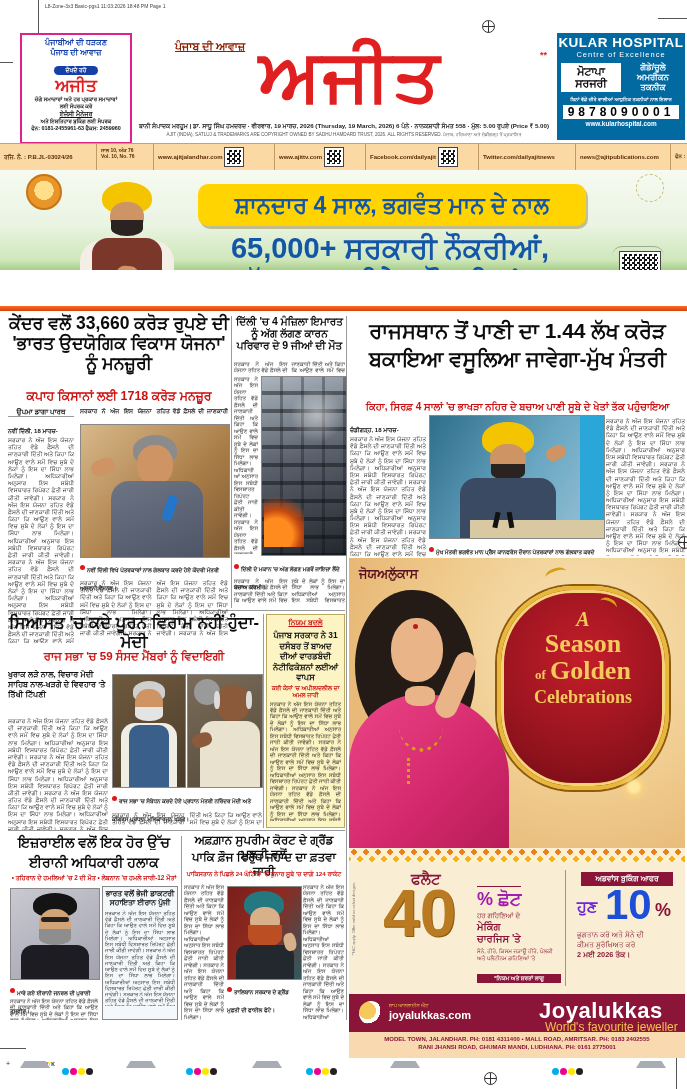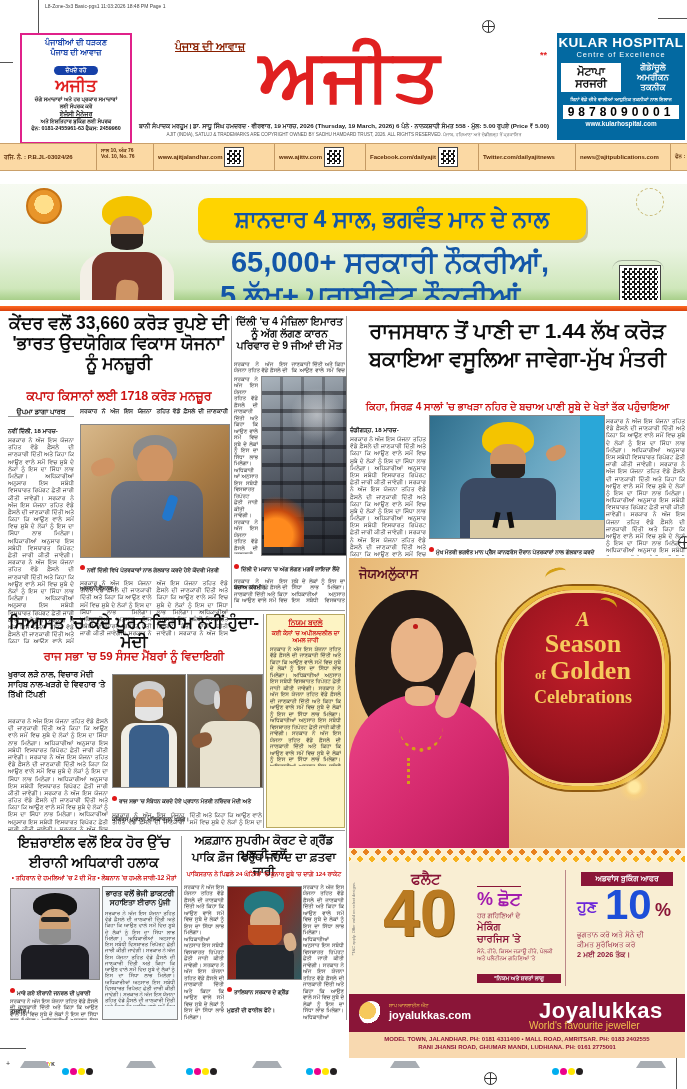--- a/index.html
+++ b/index.html
@@ -95,21 +95,21 @@
         <span>Twitter.com/dailyajitnews</span>
       </div>
     <div class="seg" style="width:86px;">
         <span>news@ajitpublications.com</span>
       </div>
     <div class="seg" style="flex:1;border-right:none;font-size:5.4px;">
         <span>ਫੋਨ : 0181-2455961-62-63, 5032400, ਫੈਕਸ : 2459960</span>
       </div>
   </div>
 
-  <div class="abs" style="left:0;top:184px;width:687px;height:116px;background:linear-gradient(180deg,#f6faf1 0%,#eaf4e2 55%,#cfe7bb 90%,#a8cf8a 100%);overflow:hidden;">
+  <div class="abs" style="left:0;top:170px;width:687px;height:100px;background:linear-gradient(180deg,#f6faf1 0%,#eaf4e2 55%,#cfe7bb 90%,#a8cf8a 100%);overflow:hidden;">
 
     <div class="abs" style="left:26px;top:4px;width:32px;height:32px;border-radius:50%;background:radial-gradient(circle at 50% 45%,#ffdf8a 0 40%,#e8952a 41% 100%);border:2px solid #c77414;"></div>
     <div class="abs" style="left:636px;top:4px;width:26px;height:26px;border-radius:50%;border:1px dashed #b9a24a;opacity:.7;"></div>
 
     <div class="abs" style="left:68px;top:12px;width:118px;height:124px;">
       <div class="abs" style="left:34px;top:0;width:50px;height:32px;background:#f4c400;border-radius:50% 50% 42% 42%;"></div>
       <div class="abs" style="left:42px;top:20px;width:34px;height:30px;background:#cf9464;border-radius:46%;"></div>
       <div class="abs" style="left:43px;top:38px;width:32px;height:16px;background:#2a2320;border-radius:0 0 48% 48%;"></div>
       <div class="abs" style="left:12px;top:58px;width:94px;height:66px;background:#f3efe6;border-radius:22px 22px 0 0;"></div>
       <div class="abs" style="left:24px;top:56px;width:70px;height:68px;background:#7c372b;border-radius:16px 16px 0 0;"></div>
@@ -207,20 +207,21 @@
     <div class="abs" style="left:12px;top:46px;width:60px;height:66px;background:#e8e2cf;border-radius:14px 14px 0 0;"></div>
     <div class="abs" style="left:4px;top:58px;width:20px;height:14px;background:#8a5a3a;border-radius:40%;transform:rotate(-18deg);"></div>
   </div>
   <div class="abs" style="left:112px;top:789px;width:150px;">
     <span class="dot"></span><span class="caption">ਰਾਜ ਸਭਾ 'ਚ ਸੰਬੋਧਨ ਕਰਦੇ ਹੋਏ ਪ੍ਰਧਾਨ ਮੰਤਰੀ ਨਰਿੰਦਰ ਮੋਦੀ ਅਤੇ ਕਾਂਗਰਸ ਪ੍ਰਧਾਨ ਮਲਿਕਾਰਜੁਨ ਖੜਗੇ।</span>
   </div>
   <div class="abs bodytxt" style="left:112px;top:812px;width:150px;height:18px;column-count:2;column-gap:5px;">ਸਰਕਾਰ ਨੇ ਅੱਜ ਇਸ ਯੋਜਨਾ ਤਹਿਤ ਵੱਡੇ ਫ਼ੈਸਲੇ ਦੀ ਜਾਣਕਾਰੀ ਦਿੱਤੀ ਅਤੇ ਕਿਹਾ ਕਿ ਆਉਣ ਵਾਲੇ ਸਮੇਂ ਵਿਚ ਸੂਬੇ ਦੇ ਲੋਕਾਂ ਨੂੰ ਇਸ ਦਾ ਸਿੱਧਾ ਲਾਭ ਮਿਲੇਗਾ। ਅਧਿਕਾਰੀਆਂ ਅਨੁਸਾਰ ਇਸ ਸਬੰਧੀ ਵਿਸਥਾਰਤ ਰਿਪੋਰਟ ਛੇਤੀ ਜਾਰੀ ਕੀਤੀ ਜਾਵੇਗੀ।  ਸਰਕਾਰ ਨੇ ਅੱਜ ਇਸ ਯੋਜਨਾ ਤਹਿਤ ਵੱਡੇ ਫ਼ੈਸਲੇ ਦੀ ਜਾਣਕਾਰੀ ਦਿੱਤੀ ਅਤੇ ਕਿਹਾ ਕਿ ਆਉਣ ਵਾਲੇ ਸਮੇਂ ਵਿਚ ਸੂਬੇ ਦੇ ਲੋਕਾਂ ਨੂੰ ਇਸ ਦਾ ਸਿੱਧਾ ਲਾਭ ਮਿਲੇਗਾ। ਅਧਿਕਾਰੀਆਂ ਅਨੁਸਾਰ ਇਸ ਸਬੰਧੀ ਵਿਸਥਾਰਤ ਰਿਪੋਰਟ ਛੇਤੀ ਜਾਰੀ ਕੀਤੀ ਜਾਵੇਗੀ।  </div>
 
   <div class="abs" style="left:266px;top:614px;width:79px;height:214px;background:#fdf4c4;border:1px solid #b8a860;padding:3px;box-sizing:border-box;overflow:hidden;">
     <div class="b c red" style="font-size:7.5px;text-decoration:underline;">ਨਿਯਮ ਬਦਲੇ</div>
+    <div class="b c" style="font-size:8.4px;line-height:1.25;margin-top:2px;">ਪੰਜਾਬ ਸਰਕਾਰ ਨੇ 31 ਦਸੰਬਰ ਤੋਂ ਬਾਅਦ ਦੀਆਂ ਵਾਰਡਬੰਦੀ ਨੋਟੀਫਿਕੇਸ਼ਨਾਂ ਲਈਆਂ ਵਾਪਸ</div>
     <div class="b c red" style="font-size:6px;margin-top:2px;">ਕਈ ਕੇਸਾਂ 'ਚ ਅਪੀਲ/ਦਲੀਲ ਦਾ ਅਮਲ ਜਾਰੀ</div>
     <div class="bodytxt" style="height:120px;margin-top:2px;font-size:5.4px;">ਸਰਕਾਰ ਨੇ ਅੱਜ ਇਸ ਯੋਜਨਾ ਤਹਿਤ ਵੱਡੇ ਫ਼ੈਸਲੇ ਦੀ ਜਾਣਕਾਰੀ ਦਿੱਤੀ ਅਤੇ ਕਿਹਾ ਕਿ ਆਉਣ ਵਾਲੇ ਸਮੇਂ ਵਿਚ ਸੂਬੇ ਦੇ ਲੋਕਾਂ ਨੂੰ ਇਸ ਦਾ ਸਿੱਧਾ ਲਾਭ ਮਿਲੇਗਾ। ਅਧਿਕਾਰੀਆਂ ਅਨੁਸਾਰ ਇਸ ਸਬੰਧੀ ਵਿਸਥਾਰਤ ਰਿਪੋਰਟ ਛੇਤੀ ਜਾਰੀ ਕੀਤੀ ਜਾਵੇਗੀ।  ਸਰਕਾਰ ਨੇ ਅੱਜ ਇਸ ਯੋਜਨਾ ਤਹਿਤ ਵੱਡੇ ਫ਼ੈਸਲੇ ਦੀ ਜਾਣਕਾਰੀ ਦਿੱਤੀ ਅਤੇ ਕਿਹਾ ਕਿ ਆਉਣ ਵਾਲੇ ਸਮੇਂ ਵਿਚ ਸੂਬੇ ਦੇ ਲੋਕਾਂ ਨੂੰ ਇਸ ਦਾ ਸਿੱਧਾ ਲਾਭ ਮਿਲੇਗਾ। ਅਧਿਕਾਰੀਆਂ ਅਨੁਸਾਰ ਇਸ ਸਬੰਧੀ ਵਿਸਥਾਰਤ ਰਿਪੋਰਟ ਛੇਤੀ ਜਾਰੀ ਕੀਤੀ ਜਾਵੇਗੀ।  ਸਰਕਾਰ ਨੇ ਅੱਜ ਇਸ ਯੋਜਨਾ ਤਹਿਤ ਵੱਡੇ ਫ਼ੈਸਲੇ ਦੀ ਜਾਣਕਾਰੀ ਦਿੱਤੀ ਅਤੇ ਕਿਹਾ ਕਿ ਆਉਣ ਵਾਲੇ ਸਮੇਂ ਵਿਚ ਸੂਬੇ ਦੇ ਲੋਕਾਂ ਨੂੰ ਇਸ ਦਾ ਸਿੱਧਾ ਲਾਭ ਮਿਲੇਗਾ। ਅਧਿਕਾਰੀਆਂ ਅਨੁਸਾਰ ਇਸ ਸਬੰਧੀ ਵਿਸਥਾਰਤ ਰਿਪੋਰਟ ਛੇਤੀ ਜਾਰੀ ਕੀਤੀ ਜਾਵੇਗੀ।  ਸਰਕਾਰ ਨੇ ਅੱਜ ਇਸ ਯੋਜਨਾ ਤਹਿਤ ਵੱਡੇ ਫ਼ੈਸਲੇ ਦੀ ਜਾਣਕਾਰੀ ਦਿੱਤੀ ਅਤੇ ਕਿਹਾ ਕਿ ਆਉਣ ਵਾਲੇ ਸਮੇਂ ਵਿਚ ਸੂਬੇ ਦੇ ਲੋਕਾਂ ਨੂੰ ਇਸ ਦਾ ਸਿੱਧਾ ਲਾਭ ਮਿਲੇਗਾ। ਅਧਿਕਾਰੀਆਂ ਅਨੁਸਾਰ ਇਸ ਸਬੰਧੀ ਵਿਸਥਾਰਤ ਰਿਪੋਰਟ ਛੇਤੀ ਜਾਰੀ ਕੀਤੀ ਜਾਵੇਗੀ।  </div>
   </div>
 
   <div class="abs headline c" style="left:8px;top:834px;width:172px;font-size:14px;">ਇਜ਼ਰਾਈਲ ਵਲੋਂ ਇਕ ਹੋਰ ਉੱਚ</div>
   <div class="abs headline c" style="left:8px;top:854px;width:172px;font-size:14px;">ਈਰਾਨੀ ਅਧਿਕਾਰੀ ਹਲਾਕ</div>
   <div class="abs b c red" style="left:8px;top:874px;width:172px;font-size:6.4px;">• ਤਹਿਰਾਨ ਦੇ ਹਮਲਿਆਂ 'ਚ 2 ਦੀ ਮੌਤ • ਲੇਬਨਾਨ 'ਚ ਹਮਲੇ ਜਾਰੀ-12 ਮੌਤਾਂ</div>
   <div class="photo" style="left:10px;top:888px;width:88px;height:90px;background:linear-gradient(150deg,#c9c9d2,#a2a2ae);">
     <div class="abs" style="left:22px;top:4px;width:44px;height:24px;background:#141414;border-radius:50% 50% 40% 40%;"></div>
     <div class="abs" style="left:28px;top:20px;width:32px;height:32px;background:#d2a478;border-radius:46%;"></div>
@@ -299,21 +300,21 @@
       <div class="abs" style="left:228px;top:78px;font-size:7.4px;color:#8a1538;">ਕੀਮਤ ਸੁਰੱਖਿਅਤ ਕਰੋ</div>
       <div class="abs b" style="left:228px;top:88px;font-size:7.4px;color:#8a1538;">2 ਮਈ 2026 ਤੱਕ।</div>
       <div class="abs" style="left:2px;top:20px;font-size:4px;color:#777;writing-mode:vertical-rl;transform:rotate(180deg);">*T&amp;C apply. Offer valid on select designs.</div>
     </div>
 
     <div class="abs" style="left:0;top:436px;width:336px;height:38px;background:#8a1538;color:#fff;">
       <div class="abs" style="left:10px;top:7px;width:24px;height:24px;border-radius:50%;background:radial-gradient(circle at 35% 40%,#f6c95c 0 40%,#fff 41% 60%,#8a1538 61%);"></div>
       <div class="abs" style="left:40px;top:8px;font-size:5px;color:#f2c14e;">ਸ਼ਾਪ ਆਨਲਾਈਨ ਐਟ</div>
       <div class="abs b" style="left:40px;top:15px;font-size:11px;">joyalukkas.com</div>
       <div class="abs b" style="left:190px;top:4px;font-size:22px;letter-spacing:0.5px;">Joyalukkas</div>
-      <div class="abs" style="left:180px;top:26px;font-size:10px;color:#f2c14e;">World's favourite jeweller</div>
+      <div class="abs" style="left:196px;top:26px;font-size:12px;color:#f2c14e;">World's favourite jeweller</div>
     </div>
 
     <div class="abs c" style="left:0;top:474px;width:336px;height:26px;background:#f8d9b0;color:#8a1538;font-weight:bold;font-size:6px;line-height:1.4;padding-top:3px;box-sizing:border-box;">
       <div>MODEL TOWN, JALANDHAR. PH: 0181 4311400 • MALL ROAD, AMRITSAR. PH: 0183 2402555</div>
       <div>RANI JHANSI ROAD, GHUMAR MANDI, LUDHIANA. PH: 0161 2775001</div>
     </div>
   </div>
 
   <div class="abs" style="left:0;top:1058px;width:687px;height:14px;">
     <span class="abs" style="left:6px;top:2px;font-size:7px;color:#333;">+</span>

